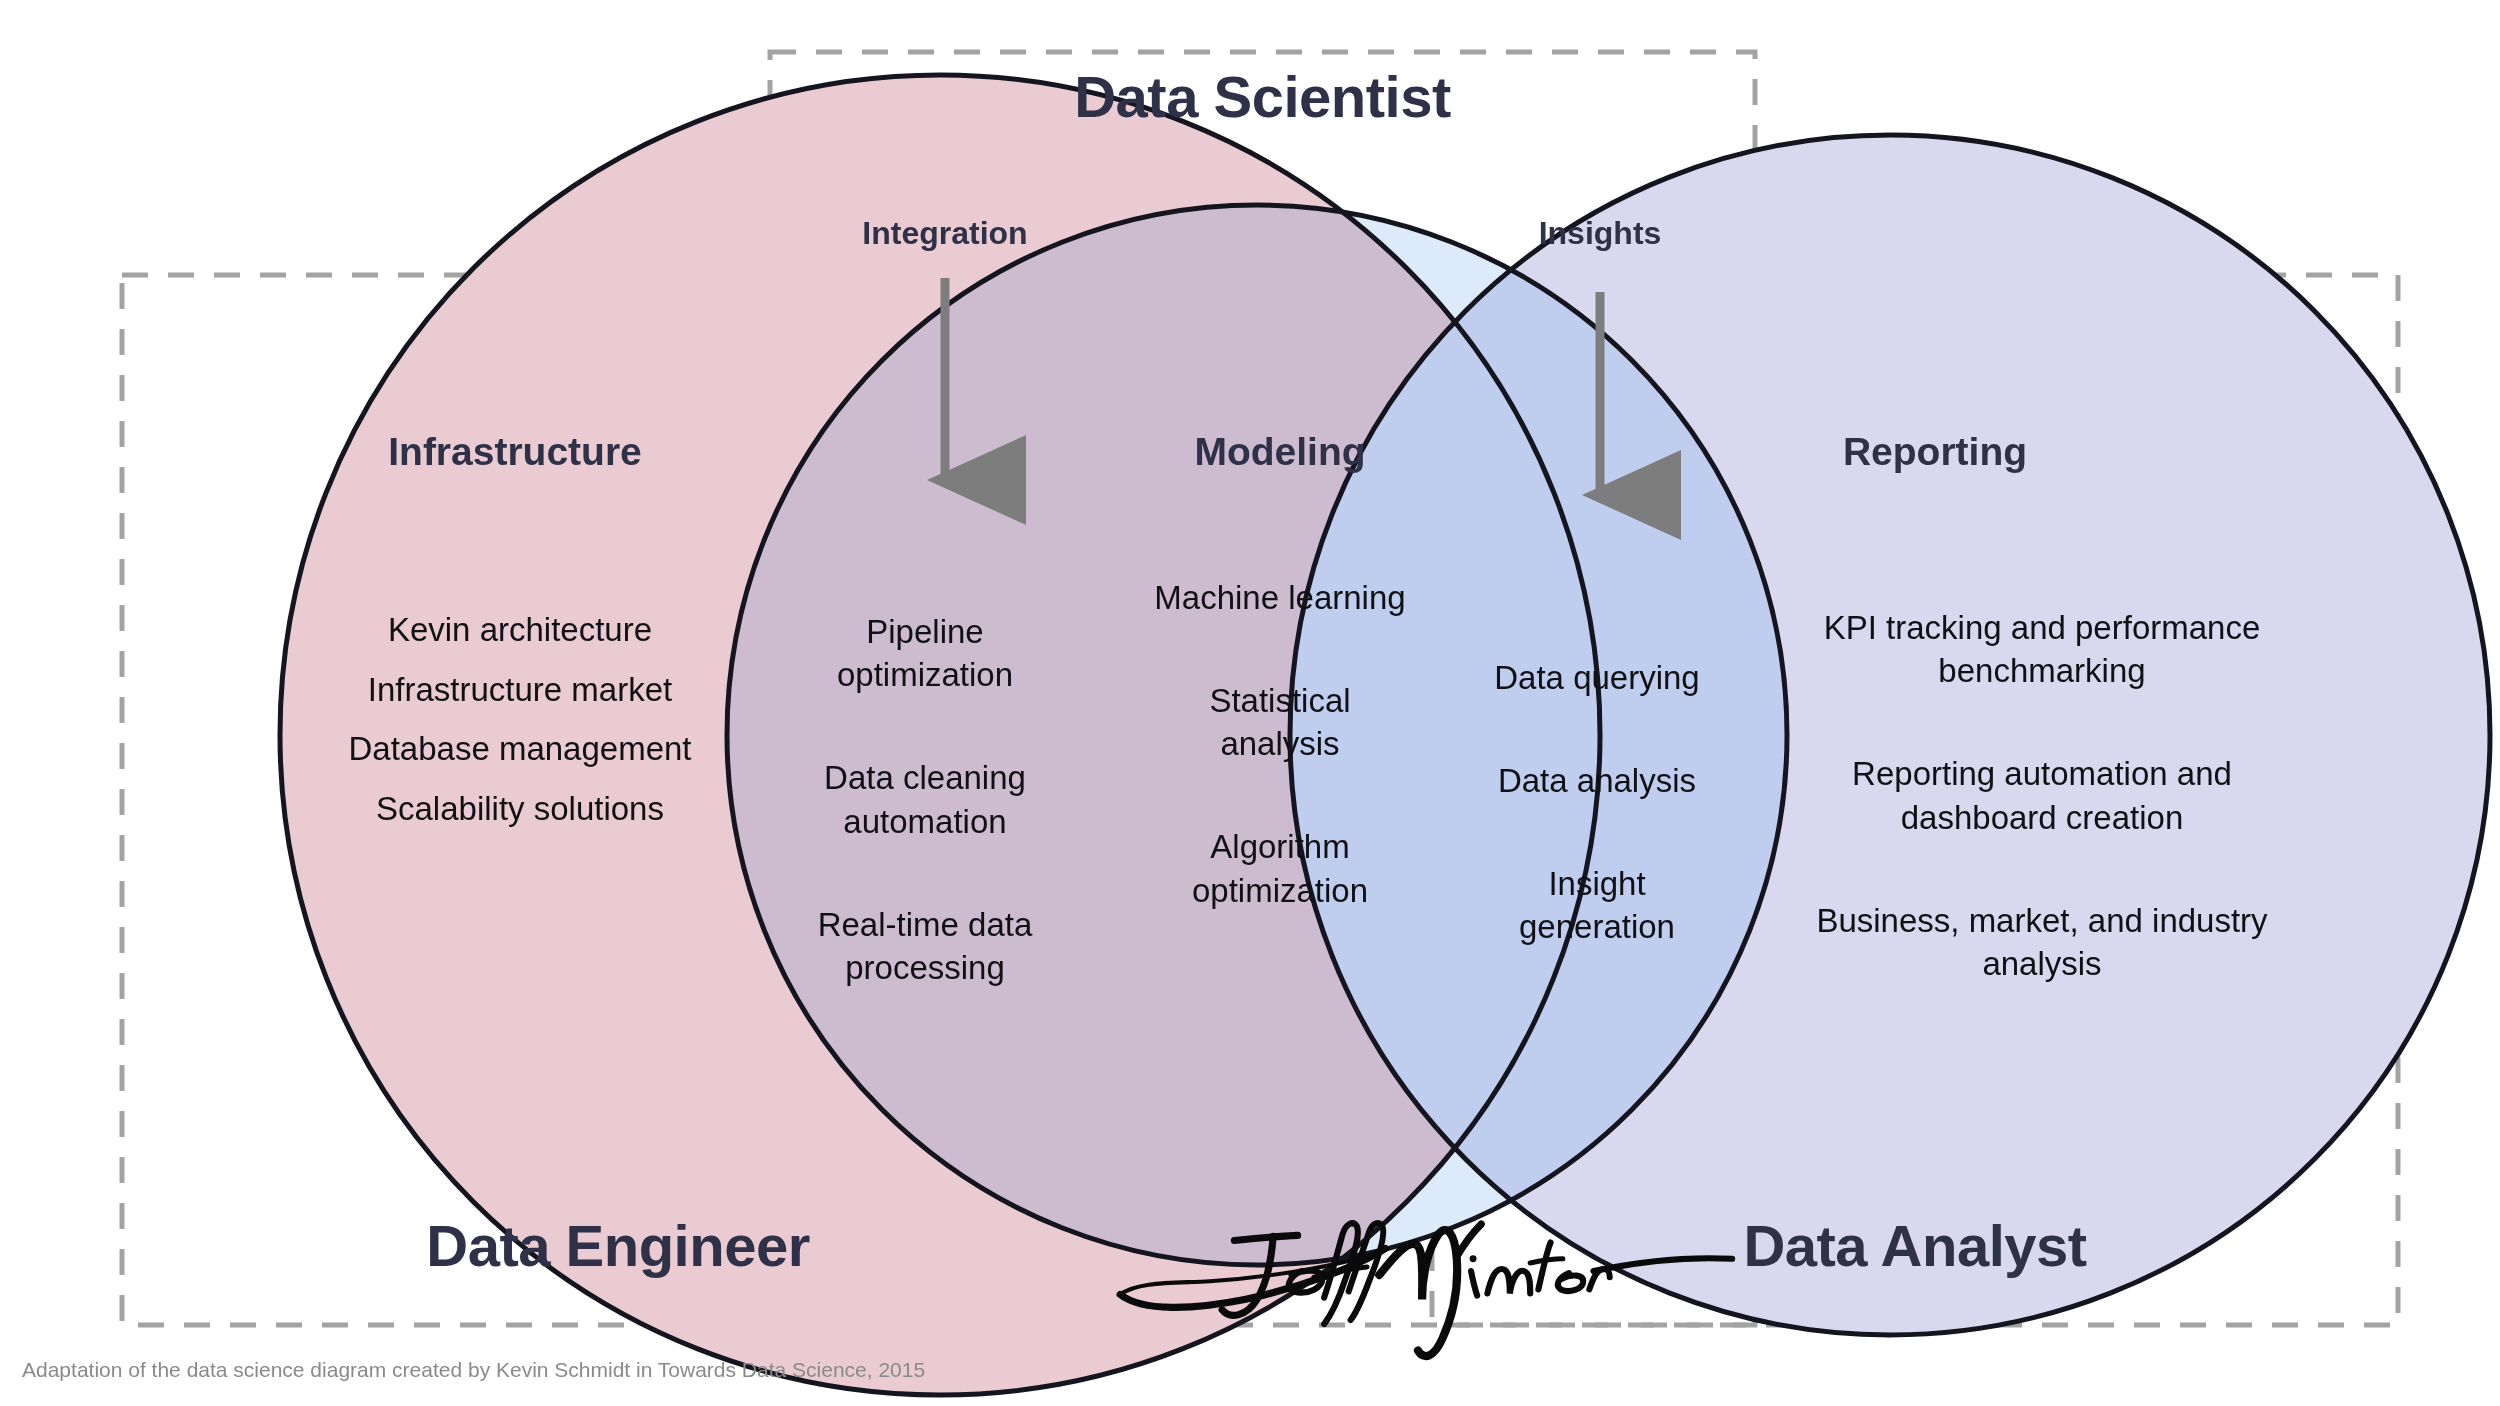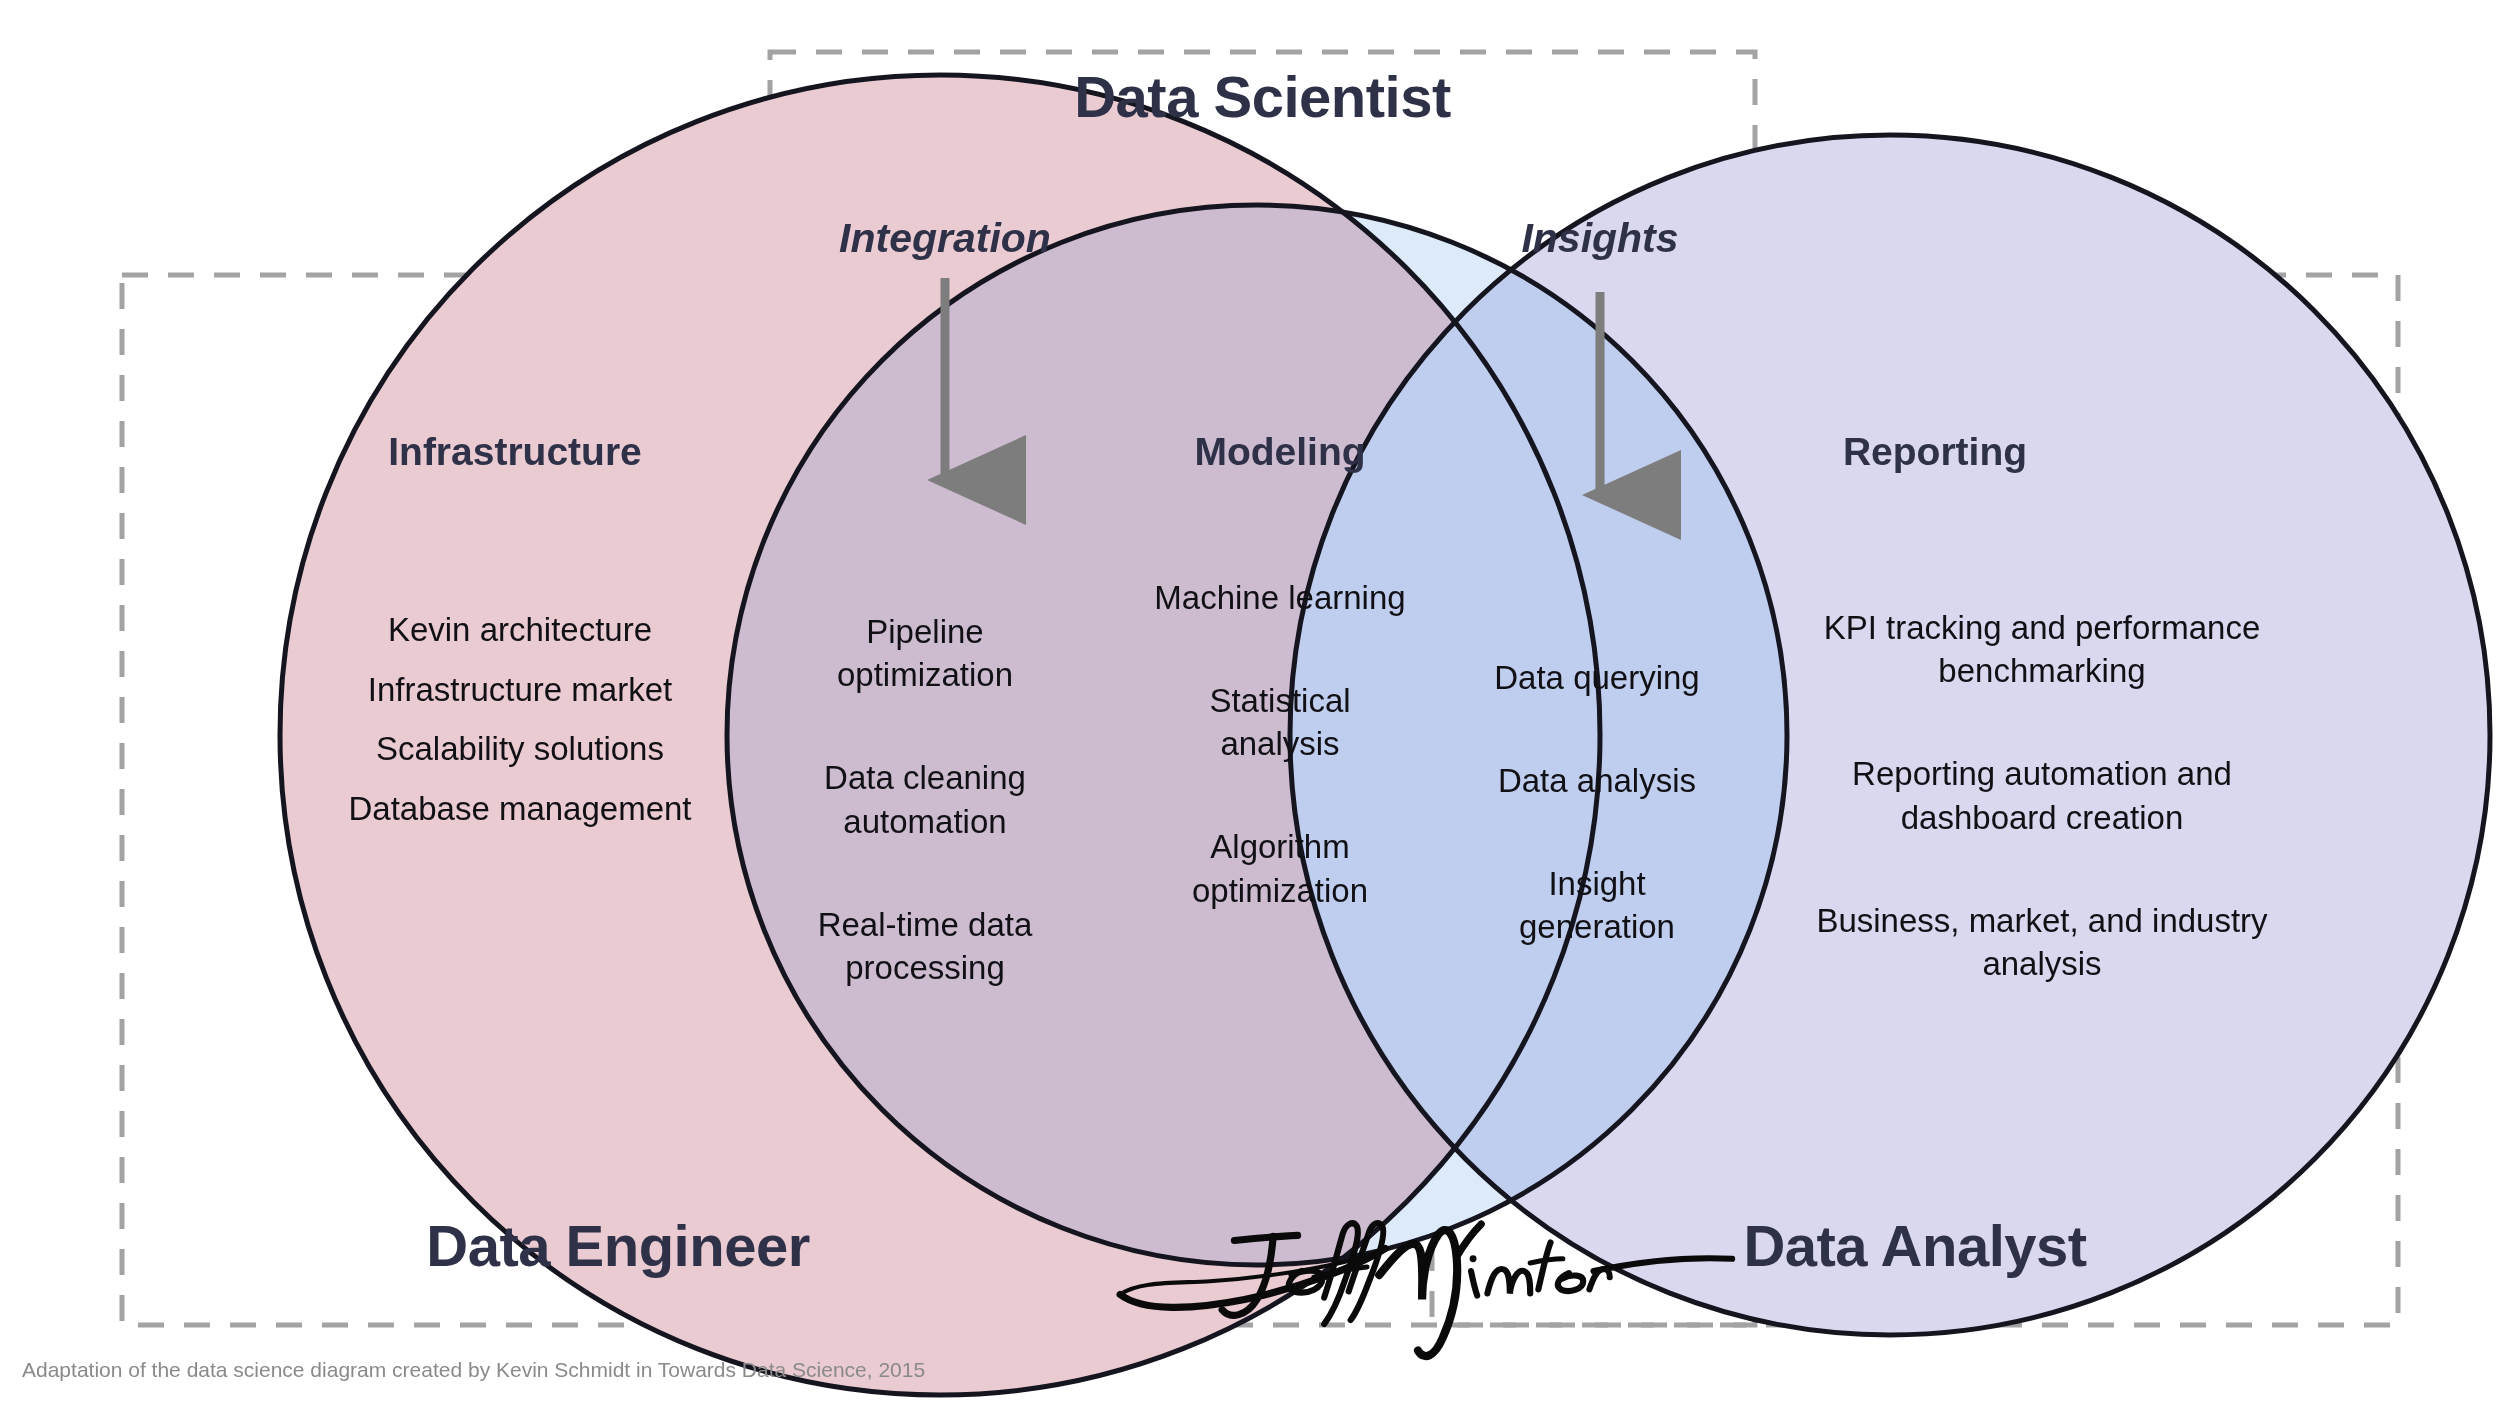--- a/index.html
+++ b/index.html
@@ -36,22 +36,21 @@
     text-align: center;
     white-space: nowrap;
   }
   .role-title {
     font-weight: bold;
     font-size: 58px;
     letter-spacing: -0.5px;
   }
   .sub-title {
     font-weight: bold;
-    font-size: 41px;
-    font-style: italic;
+    font-size: 32px;
   }
   .section-title {
     font-weight: bold;
     font-size: 39px;
     color: #2e3147;
   }
   .item-block {
     position: absolute;
     color: #101015;
     text-align: center;
@@ -172,22 +171,22 @@
 
   <div class="tlabel section-title" style="left:330px; top:430px; width:370px;">Infrastructure</div>
 
   <div class="tlabel section-title" style="left:1105px; top:430px; width:350px;">Modeling</div>
 
   <div class="tlabel section-title" style="left:1700px; top:430px; width:470px;">Reporting</div>
 
   <div class="item-block" style="left:190px; top:608px; width:660px;">
     <div class="row">Kevin architecture</div>
     <div class="row">Infrastructure market</div>
+    <div class="row">Database management</div>
     <div class="row">Scalability solutions</div>
-    <div class="row">Database management</div>
   </div>
 
   <div class="item-block" style="left:1080px; top:532px; width:400px; white-space:pre-line;">
     <div class="row">Machine learning</div>
     <div class="row">Statistical
 analysis</div>
     <div class="row">Algorithm
 optimization</div>
   </div>
 

